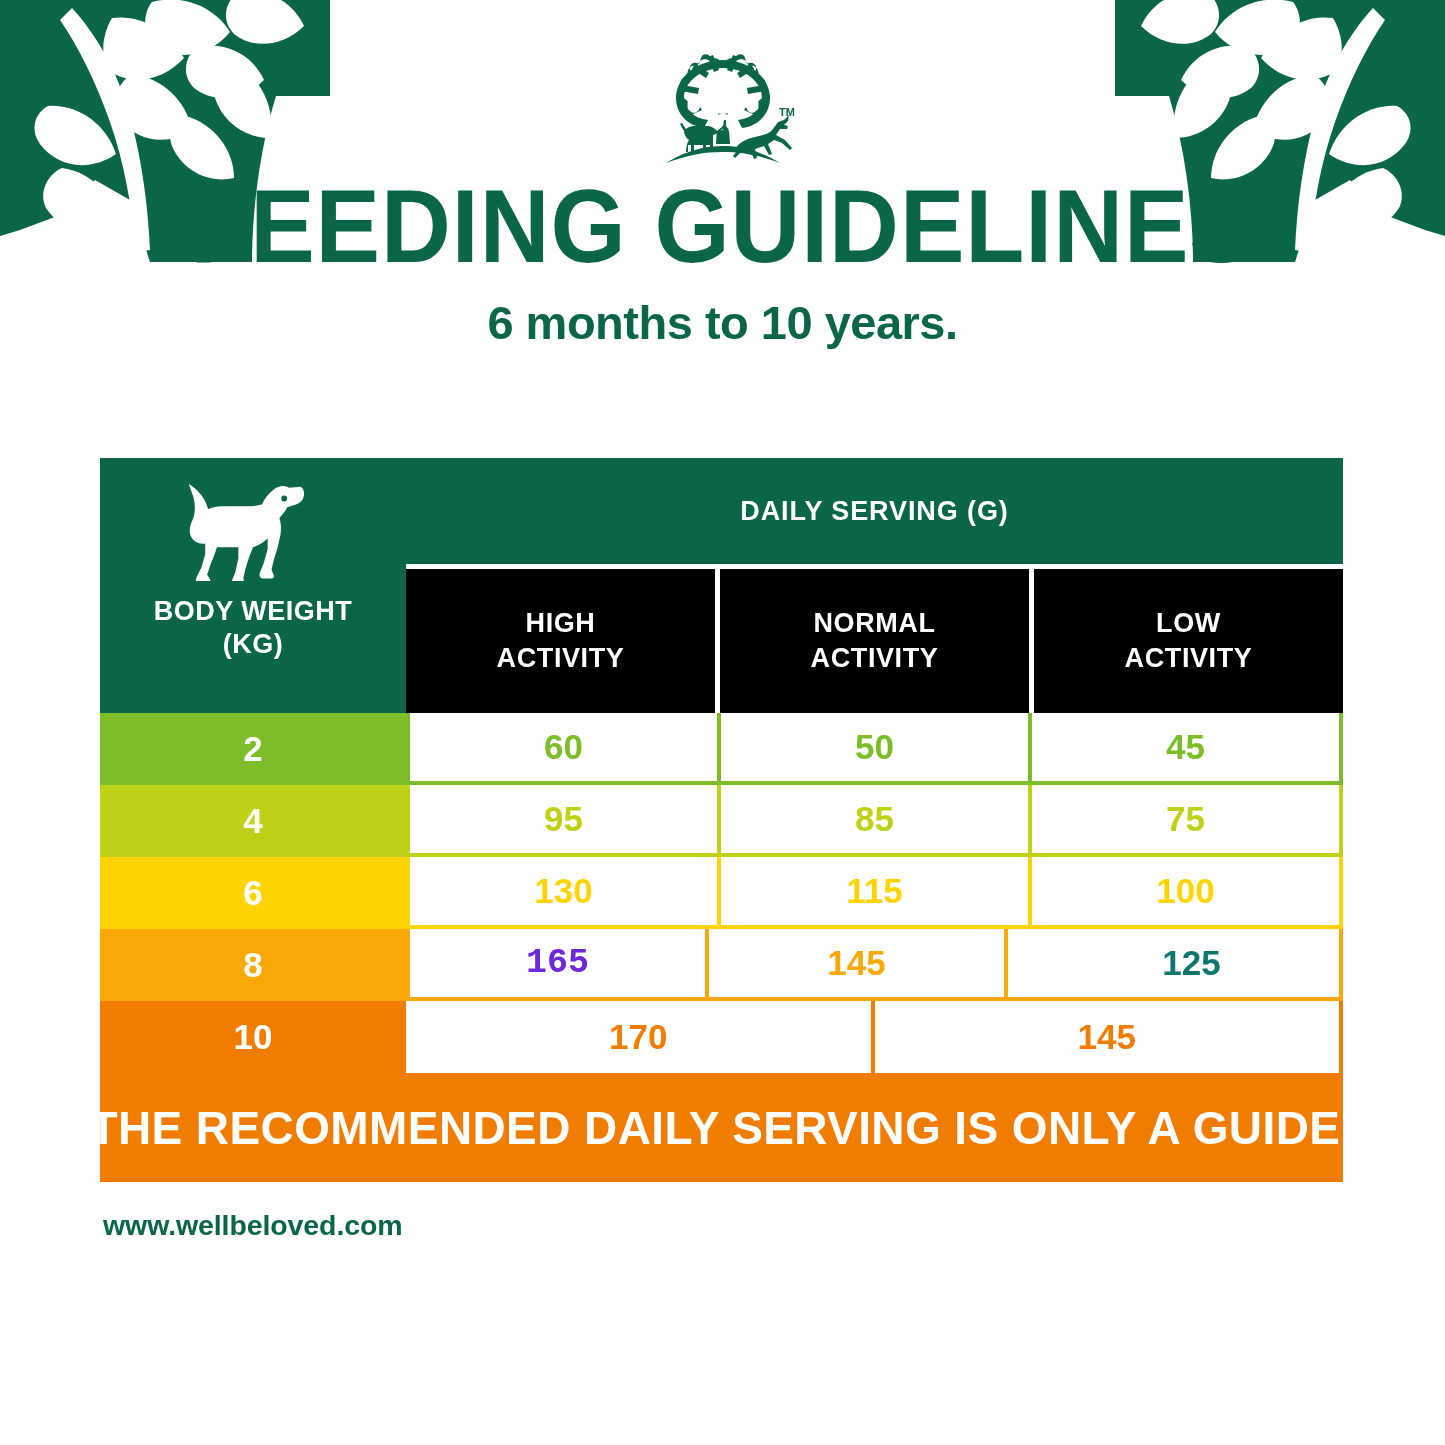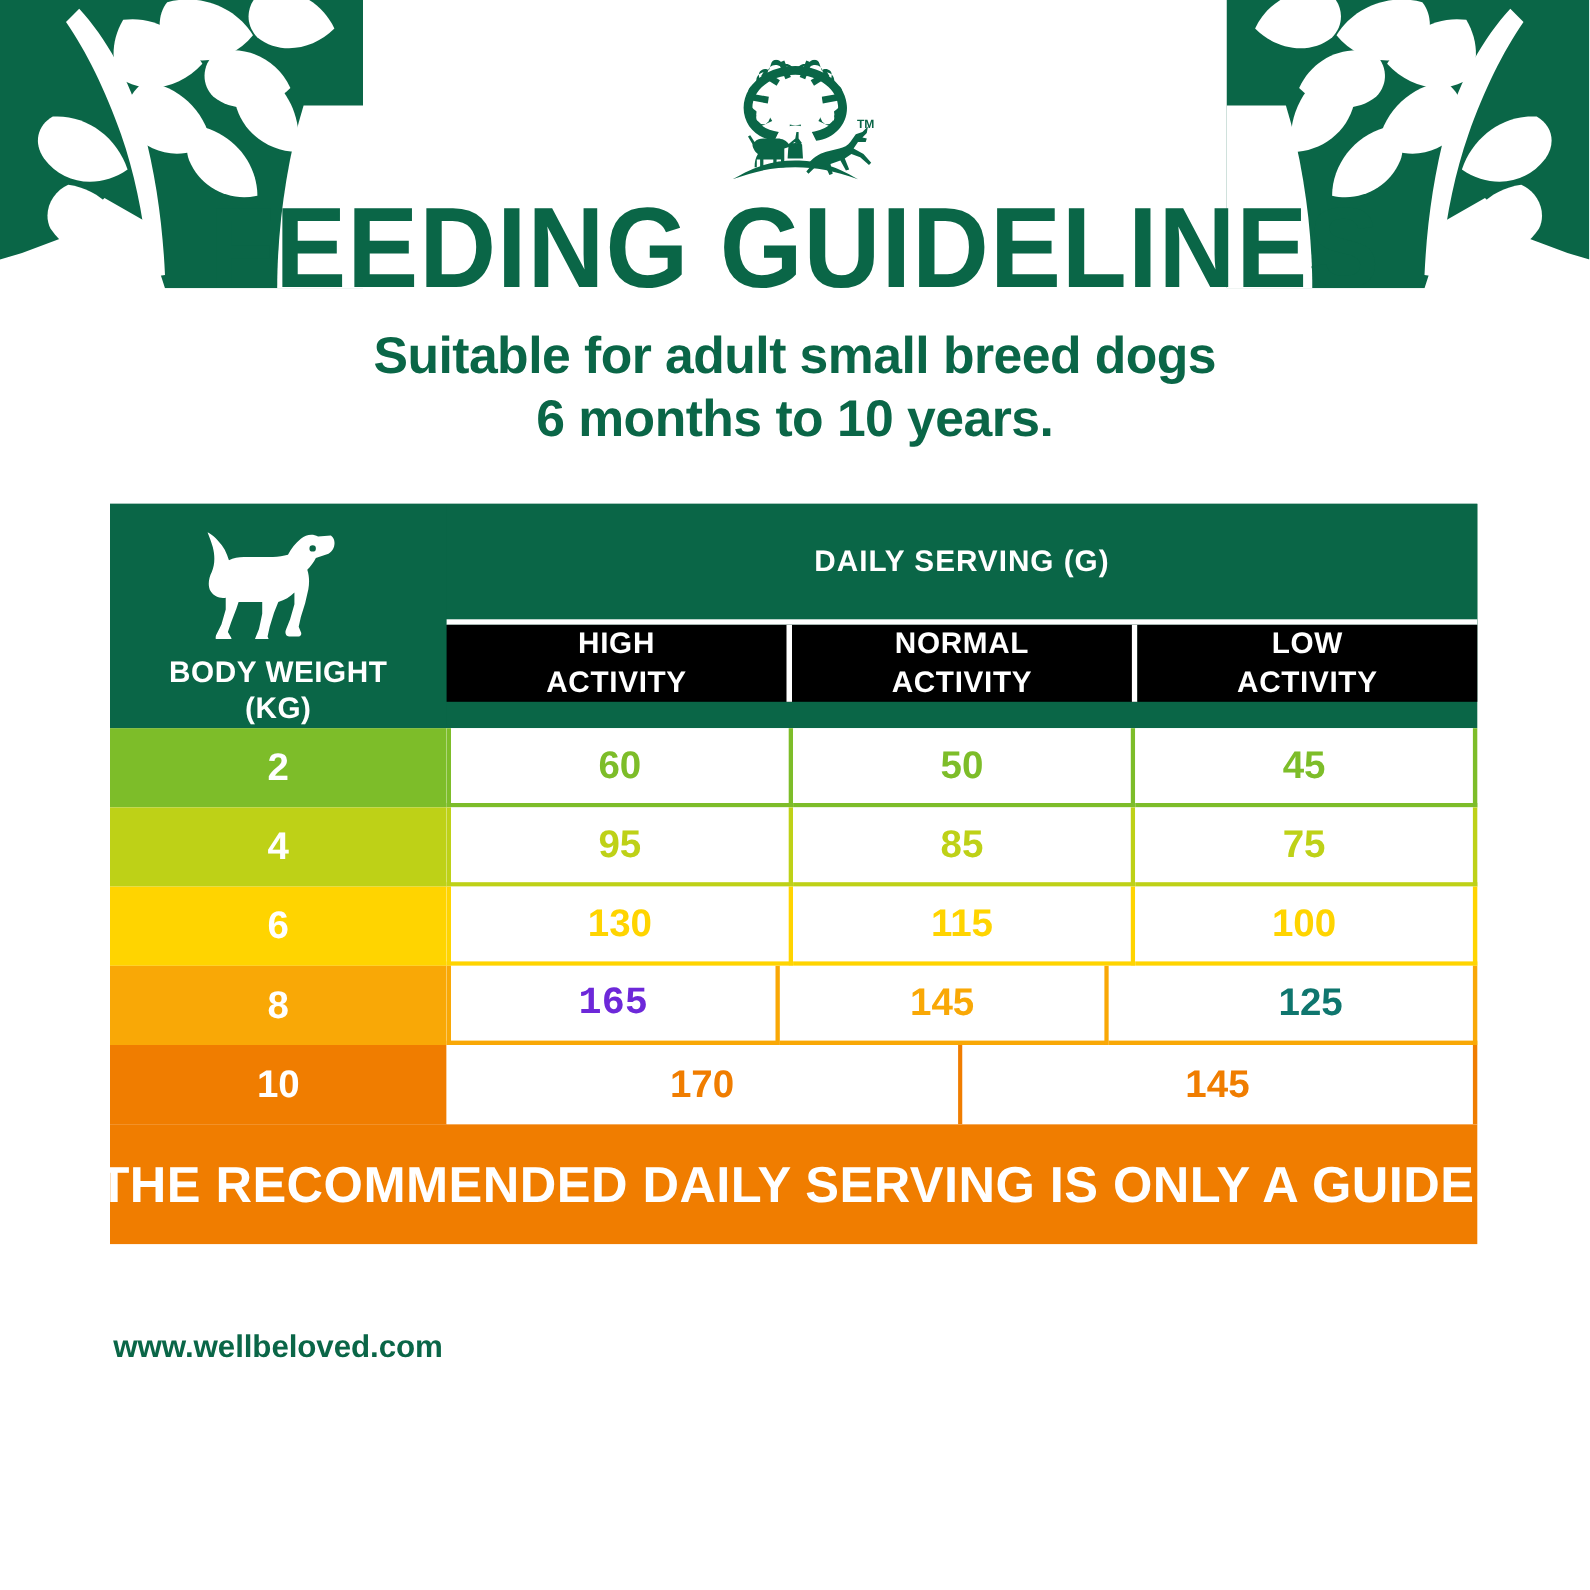--- a/index.html
+++ b/index.html
@@ -94,21 +94,21 @@
     font-weight: bold;
     line-height: 1.25;
     text-align: center;
     letter-spacing: 0.5px;
   }
 
   .th-right {
     flex: 1;
     display: flex;
     flex-direction: column;
-    height: 180px;
+    height: 255px;
   }
   .th-daily {
     height: 111px;
     background: #0a6647;
     color: #fff;
     display: flex;
     align-items: center;
     justify-content: center;
     font-size: 27px;
     font-weight: bold;
@@ -276,21 +276,20 @@
         <path d="M86 96 c4 -6 10 -10 17 -12 l12 -3 c4 -1 8 -3 10 -6 l5 -7 6 -2 5 -5 -1 6 -4 4 4 1 -1 3 -7 0 -4 6 9 5 7 8 -2 2 -8 -7 -8 -3 -6 4 4 10 -3 1 -5 -9 -9 3 2 9 -3 1 -4 -9 -9 2 -6 6 -2 -2 5 -6 z"></path>
       </g>
 
       <text x="131" y="62" font-family="Liberation Sans, sans-serif" font-size="11" font-weight="bold" fill="#0a6647">TM</text>
     </svg>
   </div>
 
   <h1 class="main-title">FEEDING GUIDELINES</h1>
 
   <div class="subtitle">
-    <div>Suitable for adult small breed dogs</div>
     <div>6 months to 10 years.</div>
   </div>
 </div>
 
 <div class="table-block">
 
   <div class="thead">
 
     <div class="th-weight">
       <svg class="dog-icon" width="133" height="103" viewBox="0 0 133 103" xmlns="http://www.w3.org/2000/svg">

